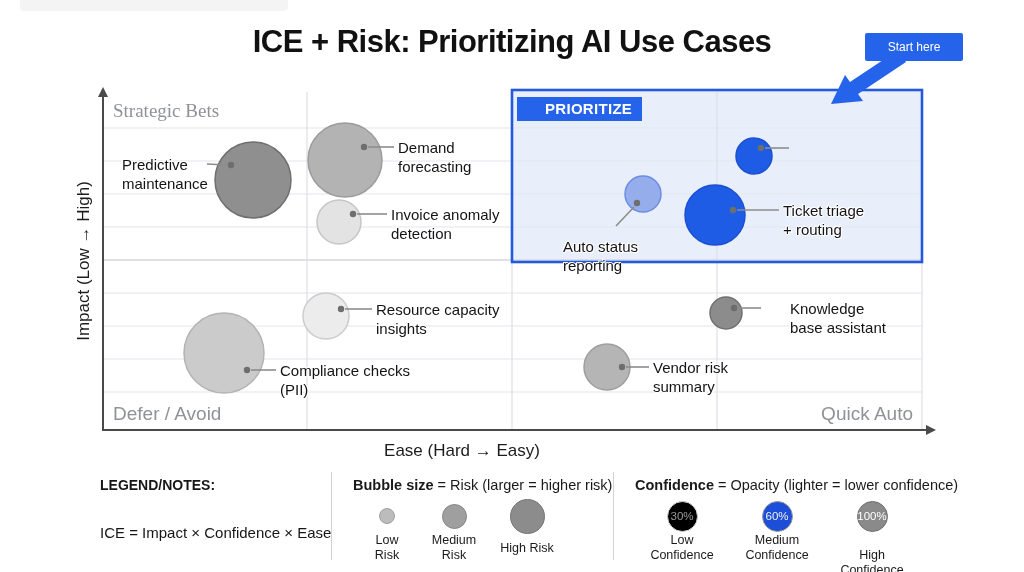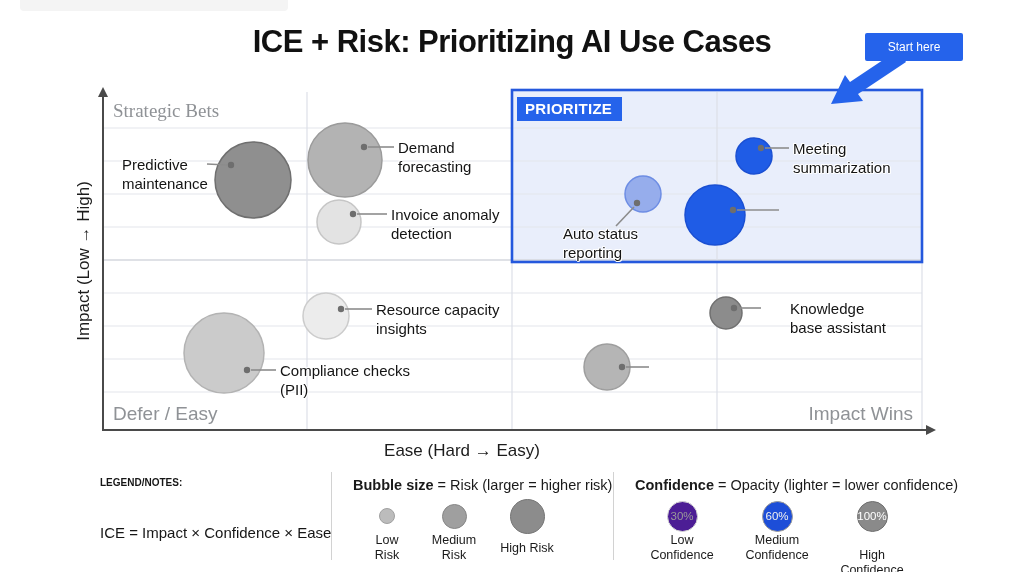--- a/index.html
+++ b/index.html
@@ -12,28 +12,28 @@
   #title{left:0;top:24px;width:1024px;text-align:center;font-size:31px;font-weight:700;color:#111;letter-spacing:-0.5px;}
   #start-here{left:865px;top:33px;width:98px;height:28px;background:#2563eb;color:#fff;
     font-size:12px;font-weight:500;text-align:center;line-height:28px;border-radius:2px;}
   #chart-svg{left:0;top:0;width:1024px;height:572px;}
   #chart-labels{left:0;top:0;width:1024px;height:572px;pointer-events:none;}
   .bubble-label{position:absolute;font-size:15px;line-height:19px;color:#141414;white-space:nowrap;
     text-shadow:0 1px 0 #fff,0 -1px 0 #fff,1px 0 0 #fff,-1px 0 0 #fff,1px 1px 0 #fff,-1px -1px 0 #fff;}
   .quad-label{position:absolute;font-size:19px;color:#8f9296;white-space:nowrap;
     text-shadow:0 1px 0 #fff,0 -1px 0 #fff;}
   #prioritize-tag{left:517px;top:97px;background:#2563eb;color:#fff;font-size:15px;font-weight:700;
-    padding:3px 10px 4px 8px;letter-spacing:0.3px;}
+    padding:3px 10px 4px 28px;letter-spacing:0.3px;}
   #xaxis-label{left:0;top:441px;width:924px;text-align:center;font-size:17px;color:#1c1c1c;}
   #yaxis-label{left:-26px;top:251px;width:220px;height:20px;text-align:center;font-size:17px;color:#1c1c1c;
     transform:rotate(-90deg);}
   .legend-header{position:absolute;font-size:14.5px;color:#1a1a1a;white-space:nowrap;}
   .legend-header b{font-weight:700;}
   .legend-header span{margin-left:4px;}
-  #legend-notes-title{left:100px;top:477px;font-size:10px;font-weight:700;text-align:right;}
+  #legend-notes-title{left:100px;top:477px;font-size:14px;font-weight:700;text-align:right;}
   #legend-ice{left:100px;top:506px;font-size:15px;margin-top:18px;}
   .legend-divider{position:absolute;top:472px;height:88px;width:1px;background:#d2d2d2;}
   #legend-divider-1{left:331px;}
   #legend-divider-2{left:613px;}
   .legend-circle{position:absolute;border-radius:50%;box-sizing:border-box;
     display:flex;align-items:center;justify-content:center;font-size:11.5px;}
   .legend-item-label{position:absolute;text-align:center;font-size:12.5px;line-height:15px;color:#1a1a1a;}
 </style>
 </head>
 <body>
@@ -103,43 +103,47 @@
       <div>maintenance</div>
     </div>
     <div class="bubble-label" style="left: 391px; top: 205px;">
       <div>Invoice anomaly</div>
       <div>detection</div>
     </div>
     <div class="bubble-label" style="left: 398px; top: 138px;">
       <div>Demand</div>
       <div>forecasting</div>
     </div>
-    <div class="bubble-label" style="left: 563px; top: 224px;">
+    <div class="bubble-label" style="left: 563px; top: 237px;">
       <div>Auto status</div>
       <div>reporting</div>
     </div>
-    <div class="bubble-label" style="left: 793px; top: 139px;">
-      <div>Meeting</div>
-      <div>summarization</div>
+    <div class="bubble-label" style="left: 783px; top: 201px;">
+      <div>Ticket triage</div>
+      <div>+ routing</div>
     </div>
     <div class="bubble-label" style="left: 790px; top: 299px;">
       <div>Knowledge</div>
       <div>base assistant</div>
+    </div>
+    <div class="bubble-label" style="left: 653px; top: 358px;">
+      <div>Vendor risk</div>
+      <div>summary</div>
     </div>
     <div class="bubble-label" style="left: 376px; top: 300px;">
       <div>Resource capacity</div>
       <div>insights</div>
     </div>
     <div class="bubble-label" style="left: 280px; top: 361px;">
       <div>Compliance checks</div>
       <div>(PII)</div>
     </div>
     <div class="quad-label" style="top: 100px; left: 113px; font-family: Liberation Serif, serif;">Strategic Bets</div>
-    <div class="quad-label" style="top: 403px; left: 113px;">Defer / Easy</div>
-    <div class="quad-label" style="top: 403px; right: 111px;">Impact Wins</div>
+    <div class="quad-label" style="top: 403px; left: 113px;">Defer / Avoid</div>
+    <div class="quad-label" style="top: 403px; right: 111px;">Quick Auto</div>
   </div>
 
 <div class="abs" id="prioritize-tag">PRIORITIZE</div>
 
 <div class="abs" id="xaxis-label">Ease (Hard → Easy)</div>
 <div class="abs" id="yaxis-label">Impact (Low → High)</div>
 
 <div class="abs" id="legend-notes-title">LEGEND/NOTES:</div>
 <div class="abs" id="legend-ice">ICE = Impact × Confidence × Ease</div>
 
@@ -162,21 +166,21 @@
     </div>
     <div class="legend-circle" style="left: 441.5px; top: 503.5px; width: 25px; height: 25px; background: rgb(159, 159, 159); border: 1px solid rgb(134, 134, 134);"></div>
     <div class="legend-item-label" style="left: 409px; width: 90px; top: 533px;">
       <div>Medium</div>
       <div>Risk</div>
     </div>
     <div class="legend-circle" style="left: 509.5px; top: 498.5px; width: 35px; height: 35px; background: rgb(140, 140, 140); border: 1px solid rgb(117, 117, 117);"></div>
     <div class="legend-item-label" style="left: 482px; width: 90px; top: 541px;">
       <div>High Risk</div>
     </div>
-    <div class="legend-circle" style="left: 666.5px; top: 500.5px; width: 31px; height: 31px; background: #4c1d95; border: 1px solid rgb(213, 213, 213); color: rgb(154, 154, 154);">30%</div>
+    <div class="legend-circle" style="left: 666.5px; top: 500.5px; width: 31px; height: 31px; background: #000000; border: 1px solid rgb(213, 213, 213); color: rgb(154, 154, 154);">30%</div>
     <div class="legend-item-label" style="left: 632px; width: 100px; top: 533px;">
       <div>Low</div>
       <div>Confidence</div>
     </div>
     <div class="legend-circle" style="left: 761.5px; top: 500.5px; width: 31px; height: 31px; background: #1d4ed8; border: 1px solid rgb(156, 156, 156); color: rgb(239, 239, 239);">60%</div>
     <div class="legend-item-label" style="left: 727px; width: 100px; top: 533px;">
       <div>Medium</div>
       <div>Confidence</div>
     </div>
     <div class="legend-circle" style="left: 856.5px; top: 500.5px; width: 31px; height: 31px; background: rgb(138, 138, 138); border: 1px solid rgb(111, 111, 111); color: rgb(255, 255, 255);">100%</div>

